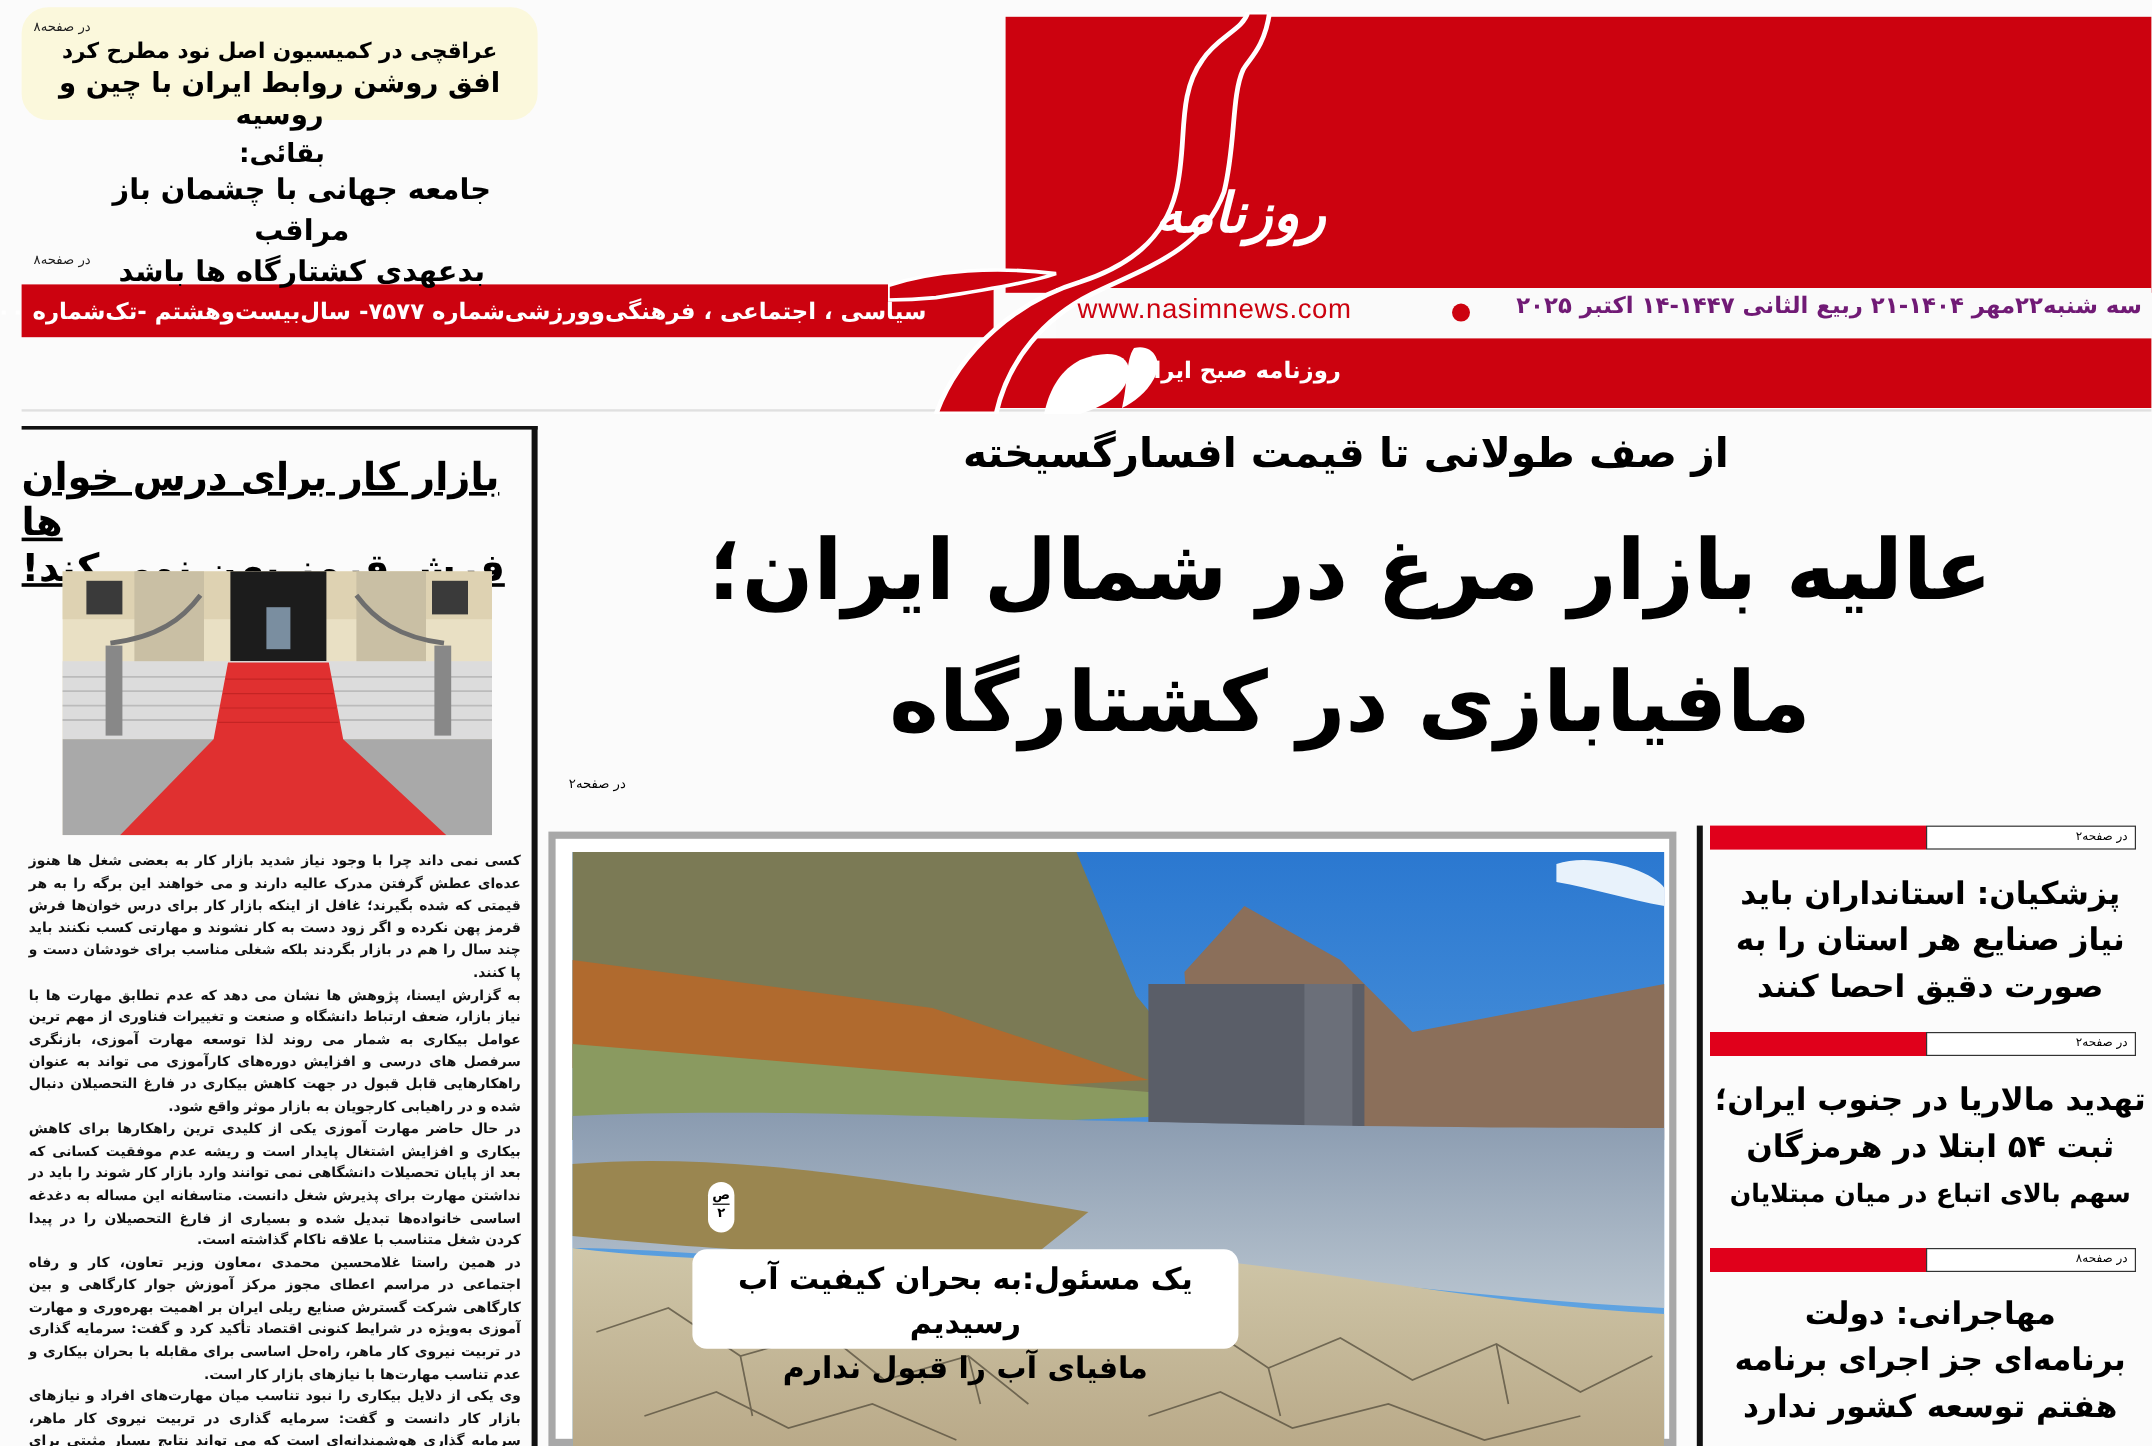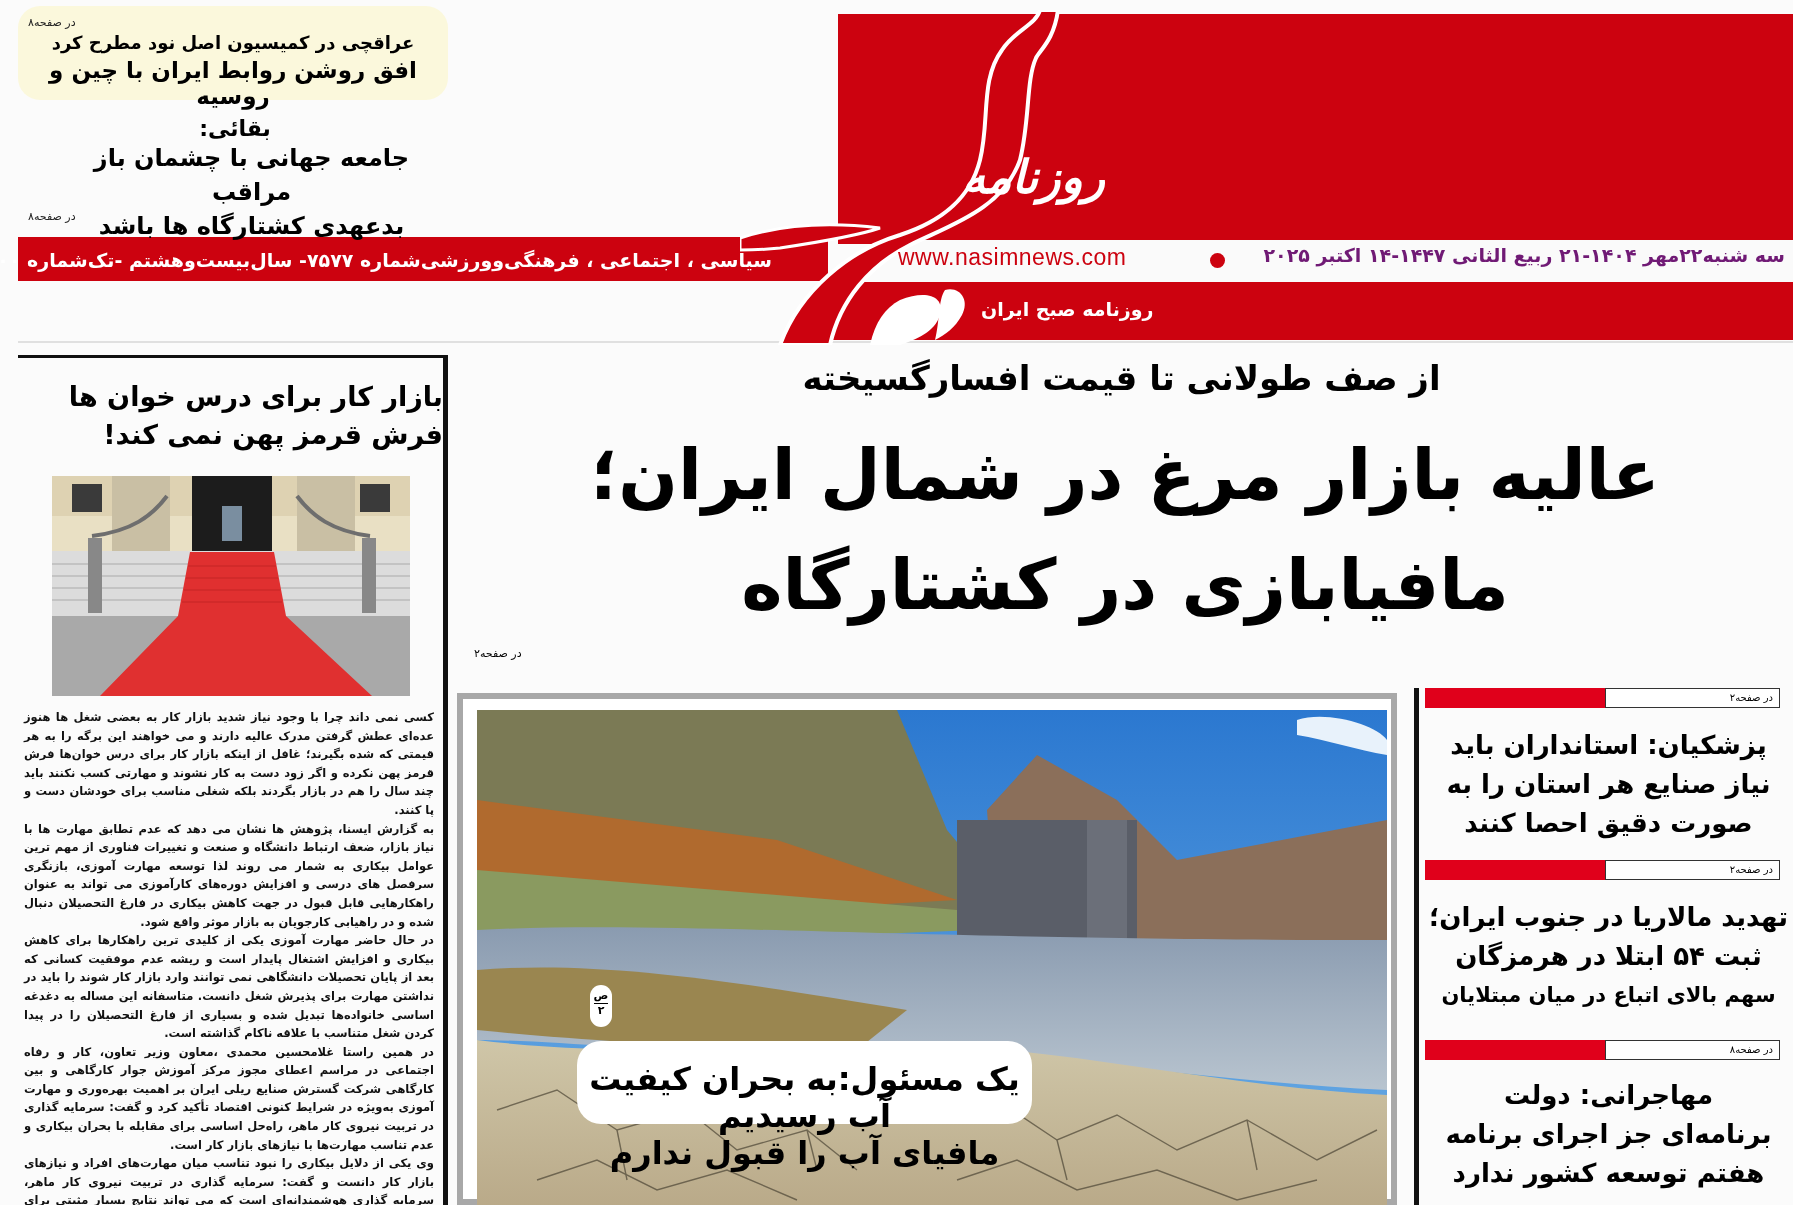--- a/index.html
+++ b/index.html
@@ -16,50 +16,50 @@
   .logo-svg { position: absolute; left: 740px; top: 10px; width: 400px; height: 335px; }
 
   .logo-roozname { position: absolute; left: 905px; top: 150px; width: 200px; font-family: "DejaVu Serif", serif; font-style: italic; font-weight: bold; color: #fff; font-size: 46px; direction: rtl; text-align: right; letter-spacing: 8px; }
 
   .strip-text { position: absolute; left: 22px; top: 242px; width: 750px; height: 36px; color: #fff; font-weight: bold; font-size: 19px; direction: rtl; text-align: left; line-height: 36px; white-space: nowrap; }
 
   .website { position: absolute; left: 898px; top: 244px; color: #cc020f; font-family: "Liberation Sans", sans-serif; font-size: 23px; letter-spacing: 0.5px; }
   .web-dot { position: absolute; left: 1210px; top: 253px; width: 15px; height: 15px; border-radius: 50%; background: #cc020f; }
   .date-line { position: absolute; left: 1240px; top: 244px; width: 545px; color: #701a75; font-weight: bold; font-size: 19px; direction: rtl; text-align: right; white-space: nowrap; }
 
-  .tagline { position: absolute; left: 945px; top: 298px; color: #fff; font-weight: bold; font-size: 19px; direction: rtl; margin-left: 36px; }
+  .tagline { position: absolute; left: 945px; top: 298px; color: #fff; font-weight: bold; font-size: 19px; direction: rtl; }
 
   
   .teaser-box { position: absolute; left: 18px; top: 6px; width: 430px; height: 94px; background: #fbf8dc; border-radius: 22px; direction: rtl; text-align: center; }
   .teaser-page { position: absolute; left: 10px; top: 10px; font-size: 11px; color: #222; }
   .teaser-kicker { margin-top: 26px; font-size: 18px; font-weight: bold; }
   .teaser-title { margin-top: 4px; font-size: 23px; font-weight: bold; }
 
   .baghaei { position: absolute; left: 30px; top: 116px; width: 410px; direction: rtl; text-align: center; font-weight: bold; }
   .baghaei .kicker { font-size: 22px; }
   .baghaei .line { font-size: 24px; line-height: 34px; margin-left: 33px; }
   .baghaei-page { position: absolute; left: 28px; top: 210px; font-size: 11px; color: #222; direction: rtl; }
 
   
   .left-col { position: absolute; left: 18px; top: 355px; width: 430px; height: 860px; border-top: 3px solid #111; border-right: 5px solid #111; direction: rtl; }
-  .left-title { text-align: right; font-size: 27px; font-weight: bold; line-height: 38px; margin-top: 20px; }
+  .left-title { text-align: left; font-size: 32px; font-weight: bold; line-height: 38px; margin-top: 20px; text-decoration: underline; }
   .carpet-photo { position: absolute; left: 34px; top: 118px; width: 358px; height: 220px; overflow: hidden; }
   .left-body { position: absolute; left: 0; top: 350px; width: 420px; padding: 0 4px 0 6px; font-size: 11.5px; line-height: 18.6px; font-weight: bold; text-align: justify; color: #111; }
   .left-body p { margin: 0; }
 
   
   .kicker-main { position: absolute; left: 450px; top: 358px; width: 1343px; text-align: center; direction: rtl; font-size: 34px; font-weight: bold; }
   .main-head { position: absolute; left: 460px; top: 420px; width: 1330px; direction: rtl; text-align: center; font-weight: bold; font-size: 70px; line-height: 110px; letter-spacing: -1px; }
   .main-page { position: absolute; left: 474px; top: 647px; font-size: 11px; direction: rtl; }
 
   
   .photo-frame { position: absolute; left: 457px; top: 693px; width: 940px; height: 512px; border: 6px solid #a8a8a8; background: #fff; }
   .photo { position: absolute; left: 14px; top: 11px; width: 910px; height: 500px; overflow: hidden; }
   .photo-page-pill { position: absolute; left: 590px; top: 985px; width: 22px; height: 42px; border-radius: 11px; background: #fff; text-align: center; font-size: 11px; font-weight: bold; line-height: 13px; padding-top: 4px; direction: rtl; }
-  .photo-caption { position: absolute; left: 577px; top: 1041px; width: 455px; height: 83px; border-radius: 24px; background: #fff; direction: rtl; text-align: center; font-weight: bold; font-size: 32px; line-height: 37px; padding-top: 20px; }
+  .photo-caption { position: absolute; left: 577px; top: 1041px; width: 455px; height: 83px; border-radius: 12px; background: #fff; direction: rtl; text-align: center; font-weight: bold; font-size: 25px; line-height: 37px; padding-top: 6px; }
 
   
   .right-col { position: absolute; left: 1414px; top: 688px; width: 379px; height: 517px; border-left: 5px solid #111; }
   .news-item { position: relative; direction: rtl; }
   .news-tag { position: absolute; top: 0; left: 6px; height: 20px; display: flex; }
   .news-tag .red { width: 180px; height: 20px; background: #e0001b; }
   .news-tag .box { width: 175px; height: 20px; border: 1px solid #333; background: #fff; font-size: 10px; padding-right: 6px; line-height: 18px; text-align: right; }
   .news-title { position: absolute; left: 0; width: 379px; text-align: center; font-weight: bold; font-size: 26px; line-height: 39px; }
   .news-sub { font-size: 21px; }
 </style>

